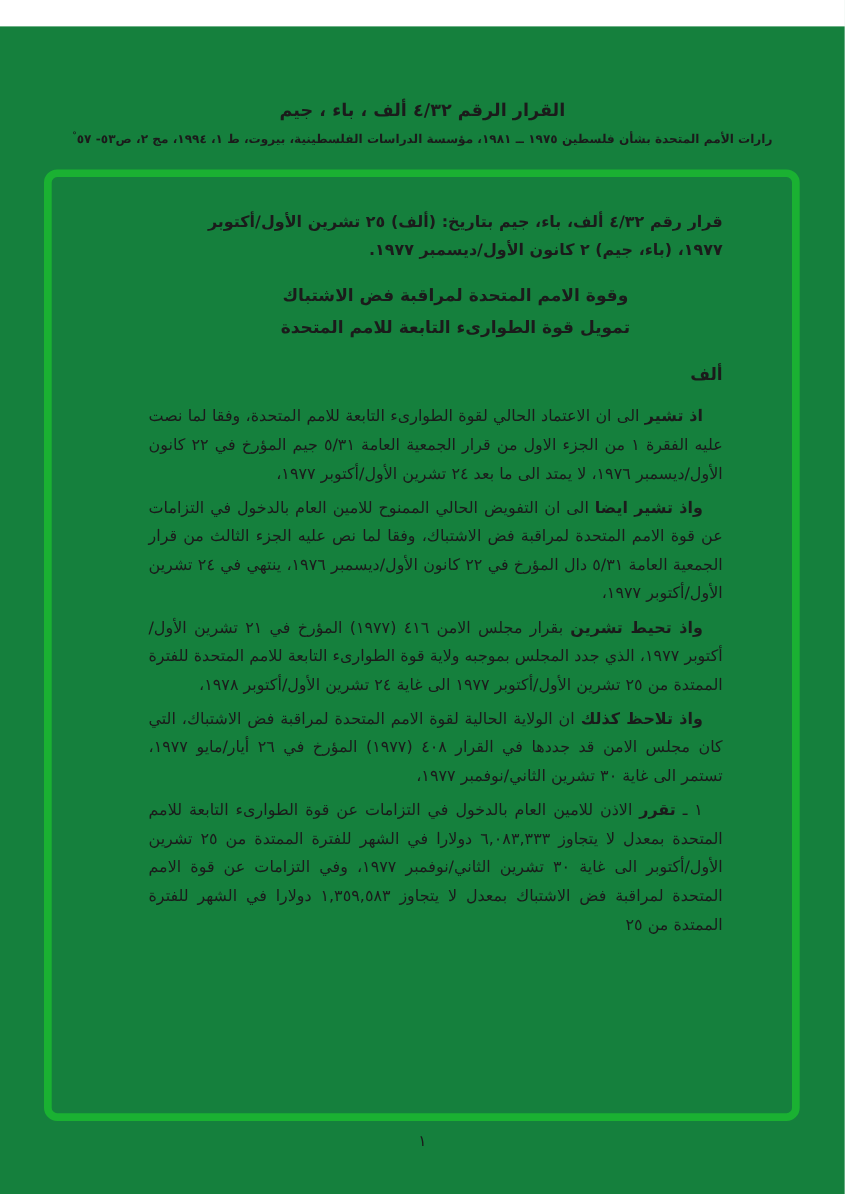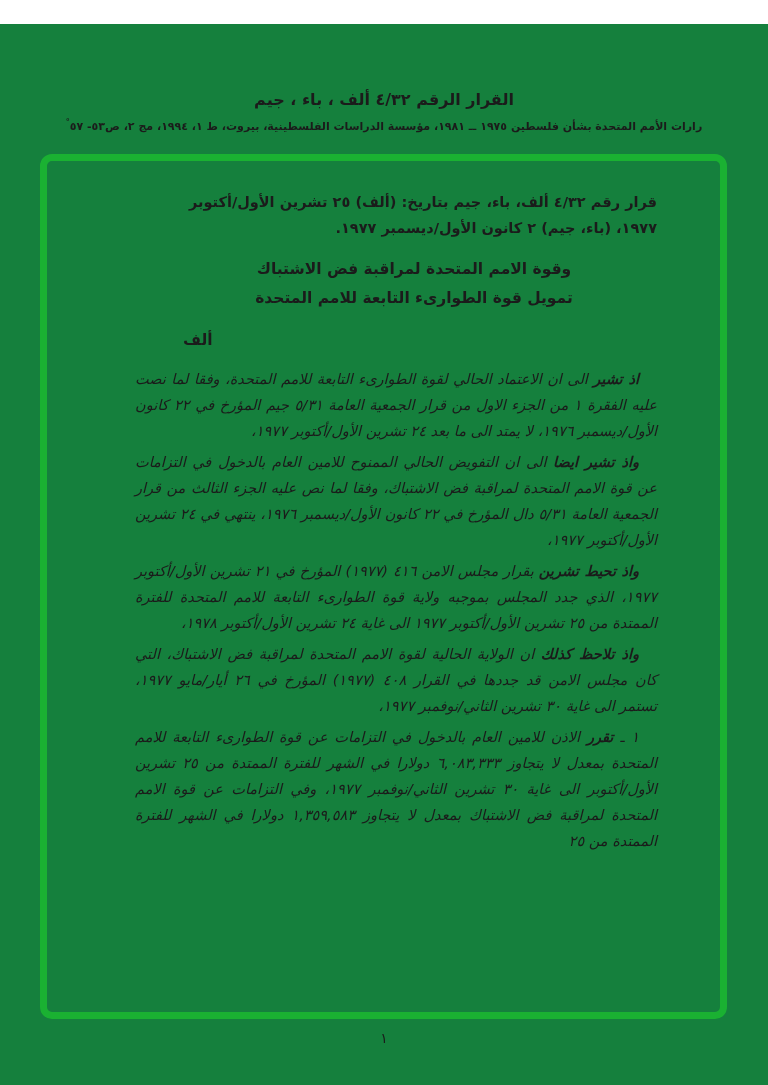--- a/index.html
+++ b/index.html
@@ -19,23 +19,23 @@
     background:transparent;
   }
   
   .doc {
     position:absolute; top:28px; right:63px; width:522px;
     direction:rtl; text-align:justify;
     font-size:14.5px; line-height:26px;
   }
   .citation { width:468px; margin:0 0 14px 0; text-align:justify;font-weight:bold; }
   .doc-title { text-align:center; font-weight:700; font-size:15.5px; line-height:29px; margin:0 0 0 36px; }
-  .section { text-align:left; font-weight:700; font-size:15.5px; margin:14px 0 13px 48px; }
+  .section { text-align:right; font-weight:700; font-size:15.5px; margin:14px 0 13px 48px; }
   .opening { font-weight:700; text-align:right; text-indent:18px; margin:0 0 4px 0; }
-  .body-par { margin:0 0 5px 0; text-indent:18px;font-style:italic; }
+  .body-par { margin:0 0 5px 0; text-indent:18px; }
   .body-par strong, .opening, .doc-title, .section, .res-title, .source { font-weight:700; }
   
   .page-num { position:absolute; top:1006px; left:0; width:768px; text-align:center; font-size:14px; color:#1b1b1b; }
 </style>
 </head>
 <body>
 
 <div class="page">
 
   <div class="hdr">

